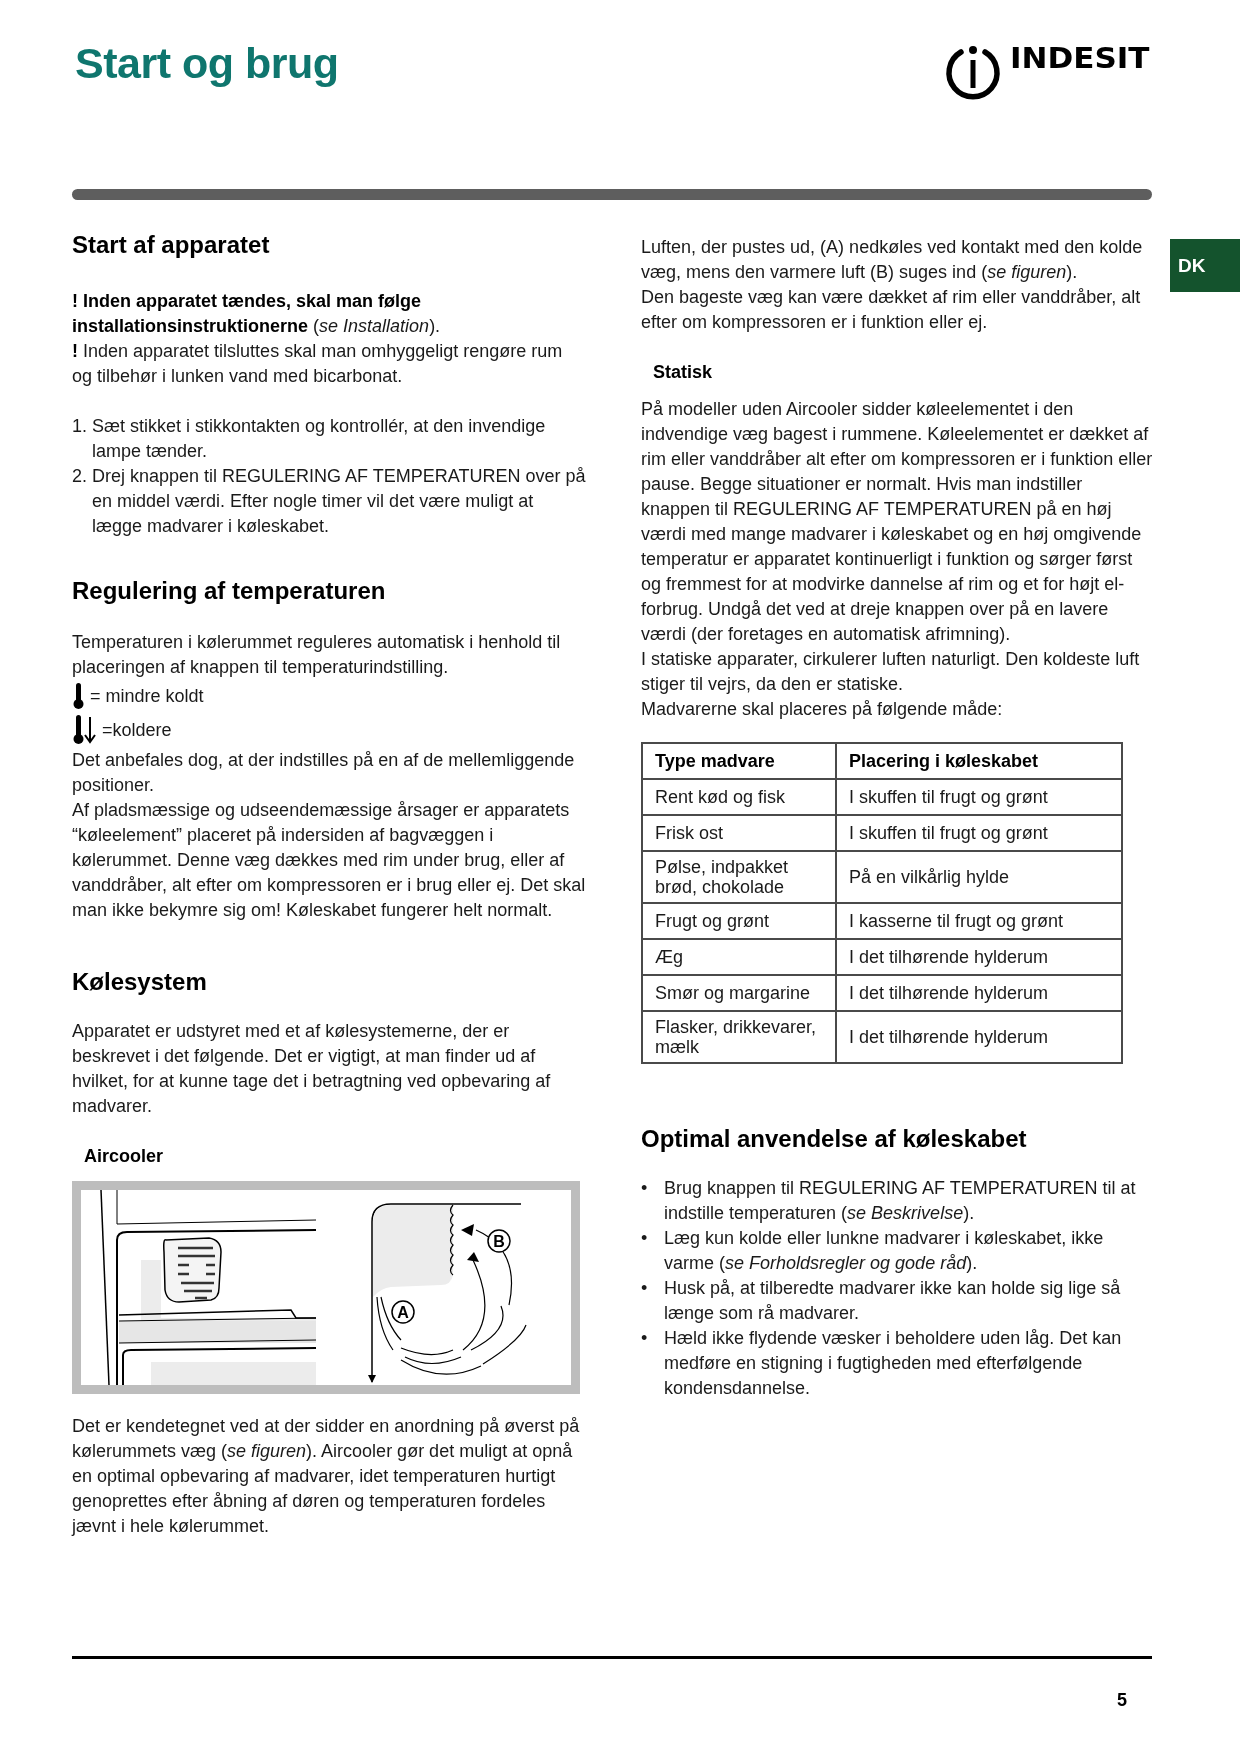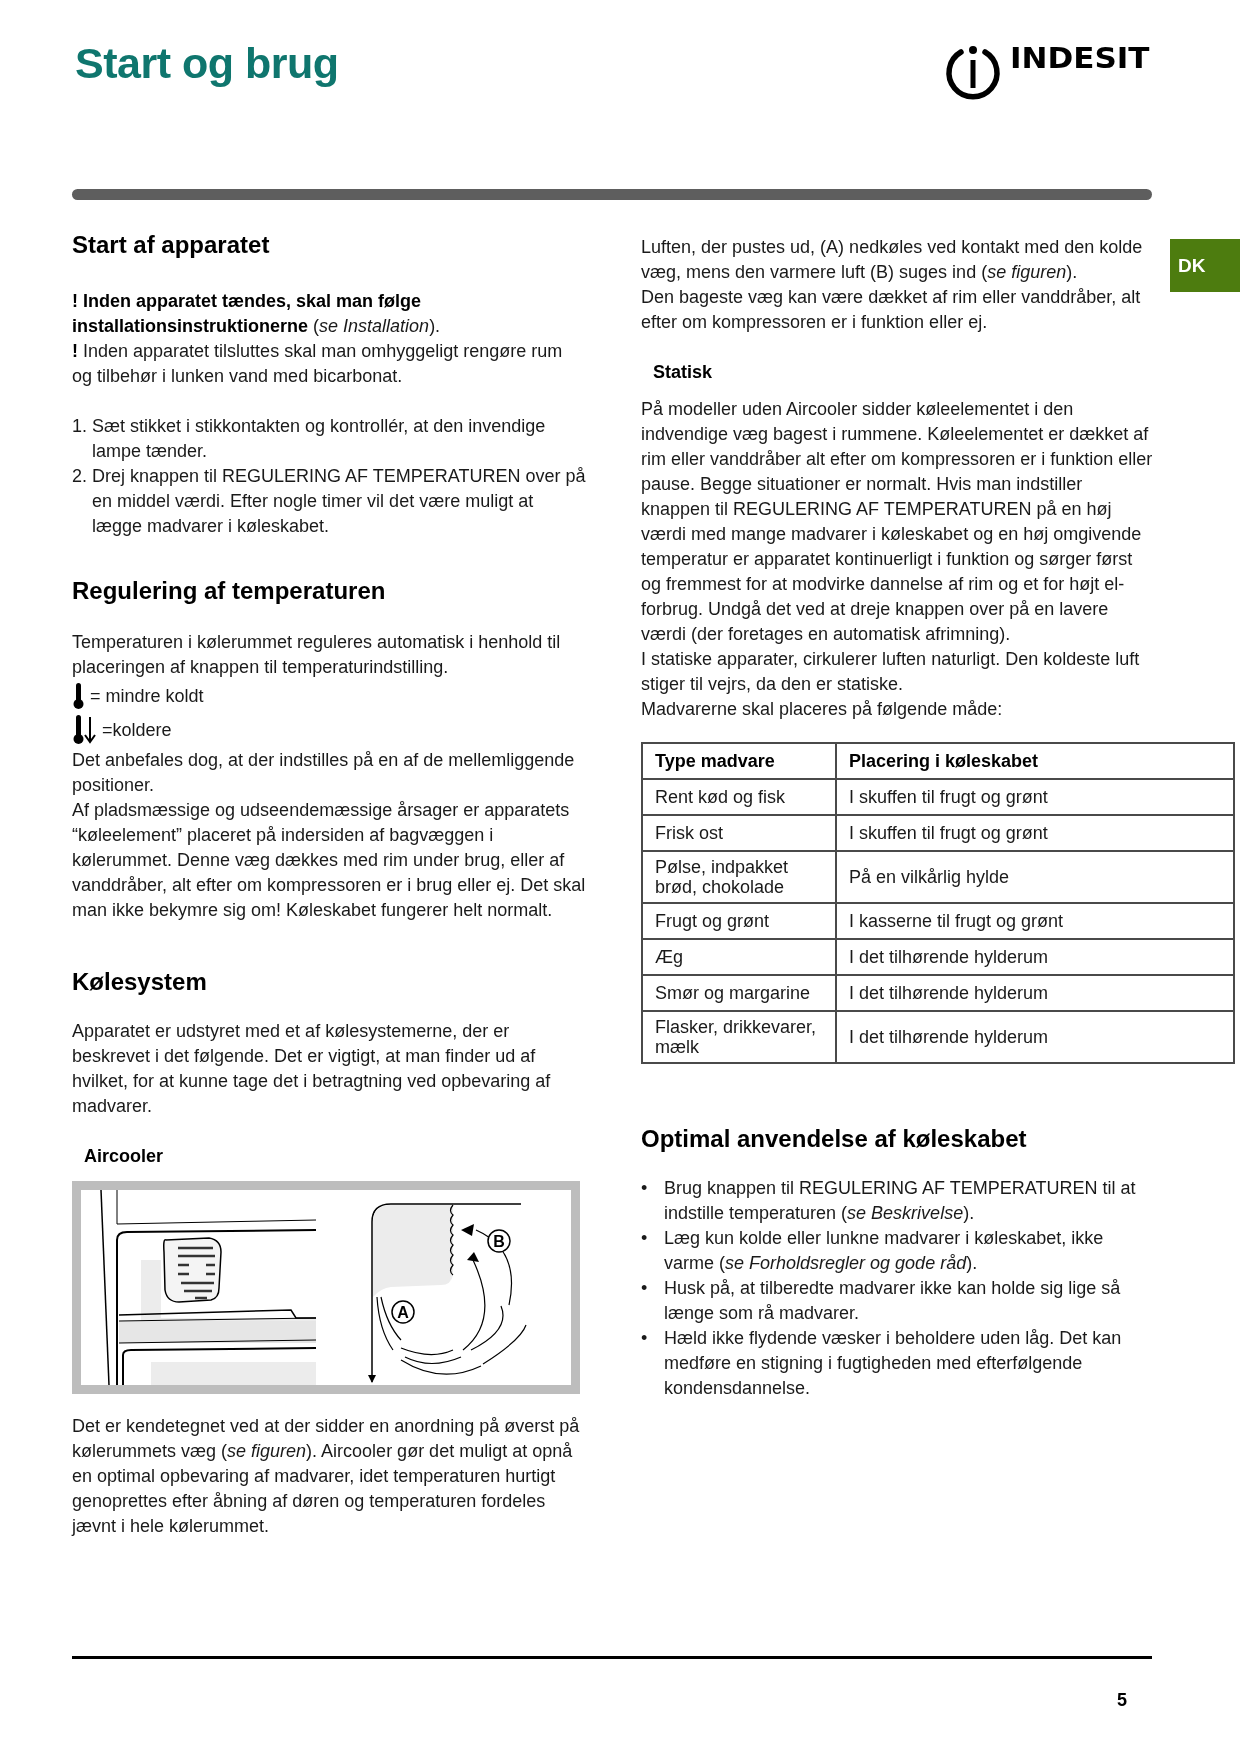--- a/index.html
+++ b/index.html
@@ -3,36 +3,36 @@
 <meta charset="utf-8">
 <style>
   html, body { margin:0; padding:0; background:#ffffff; }
   body { width:1240px; height:1754px; position:relative; overflow:hidden;
          font-family:"Liberation Sans", sans-serif; color:#1a1a1a; }
   .abs { position:absolute; }
   .title { left:70px; top:34px; font-size:43px; font-weight:bold; color:#0f766e; letter-spacing:-0.5px; margin:5px; }
   .logo { left:944px; top:42px; height:58px; display:flex; }
   .logo-text { font-family:"DejaVu Sans", sans-serif; font-weight:bold; font-size:31px; letter-spacing:0px; color:#000; margin-left:8px; line-height:1; transform:scaleY(0.92); }
   .topbar { left:72px; top:189px; width:1080px; height:11px; background:#5e5e5e; border-radius:6px; }
-  .dk { left:1170px; top:239px; width:70px; height:53px; background:#4d7c0f; color:#fff; font-weight:bold; font-size:19px; display:flex; align-items:center; padding-left:8px; box-sizing:border-box; }
+  .dk { left:1170px; top:239px; width:70px; height:53px; background:#14532d; color:#fff; font-weight:bold; font-size:19px; display:flex; align-items:center; padding-left:8px; box-sizing:border-box; }
   .col { position:absolute; top:228px; width:515px; font-size:18px; line-height:25px; }
   .col-left { left:72px; }
   .col-right { left:641px; width:512px; }
   h2 { font-size:24px; font-weight:bold; margin:0; line-height:30px; color:#000; }
   h3 { font-size:18px; font-weight:bold; margin:12px; line-height:25px; color:#000; }
   p { margin:0; }
   .b { font-weight:bold; color:#000; }
   .i { font-style:italic;text-align:right; }
   ol.steps { margin:0; padding:0; list-style:none; }
   ol.steps li { display:flex; }
   ol.steps li .num { width:20px; flex:none; }
   .thermo-line { display:flex; align-items:center; height:36px; }
   .thermo-line svg { flex:none; }
   .figure { position:relative; width:508px; height:213px; box-sizing:border-box; border:9px solid #bdbdbd; background:#fff; }
-  table.food { border-collapse:collapse; width:594px; font-size:18px; line-height:22px; }
+  table.food { border-collapse:collapse; width:482px; font-size:18px; line-height:22px; }
   table.food td, table.food th { border:2px solid #4a4a4a; padding:5px 12px; text-align:left; vertical-align:middle; }
   table.food th { font-weight:bold; color:#000; height:24px; }
   table.food td { height:24px; }
   table.food td.c1, table.food th.c1 { width:168px; }
   ul.bullets { margin:0; padding:0; list-style:none; }
   ul.bullets li { display:flex; }
   ul.bullets li .dot { width:23px; flex:none; font-size:18px; }
   .bottomrule { left:72px; top:1656px; width:1080px; height:3px; background:#000; }
   .pagenum { left:1117px; top:1690px; font-weight:bold; font-size:18px; color:#000; }
 </style>

